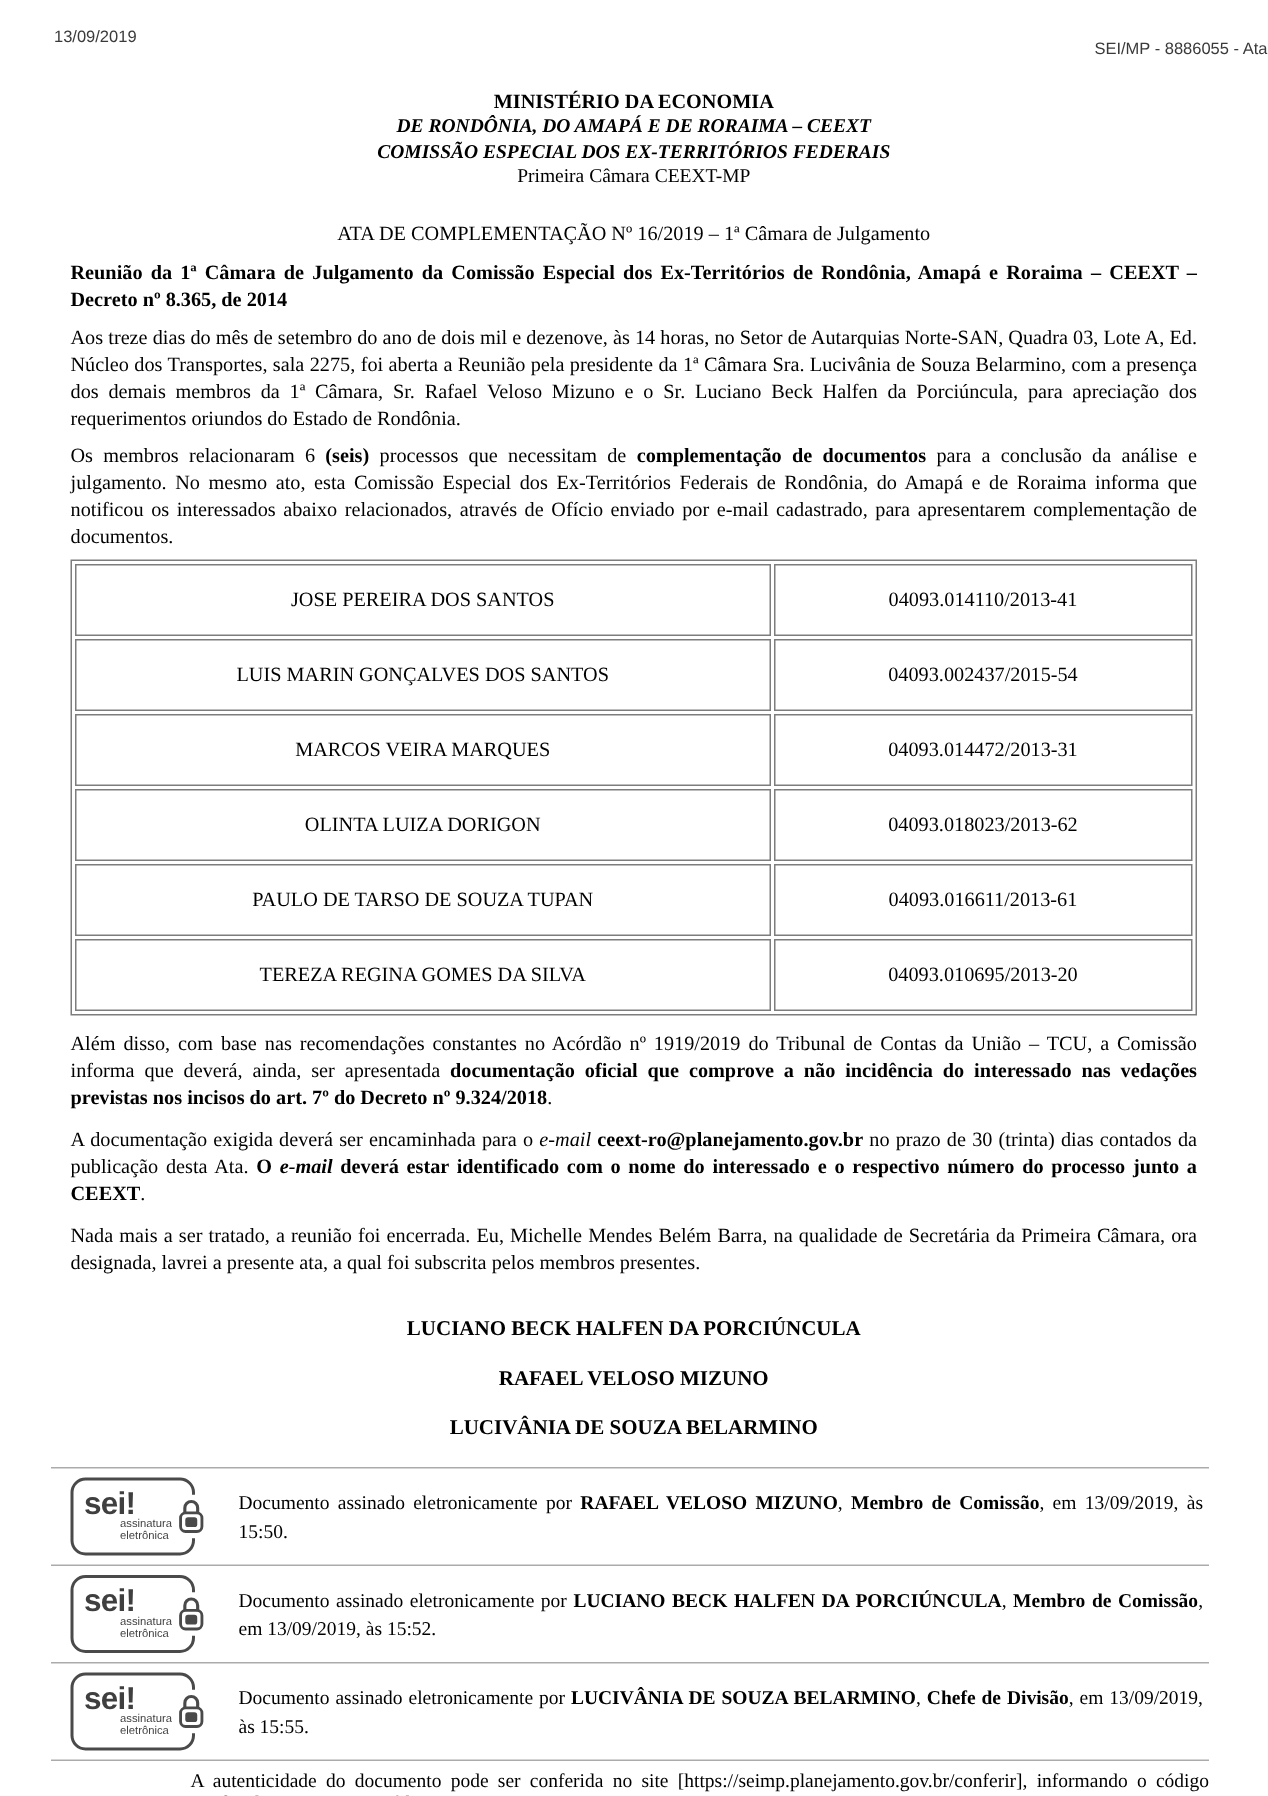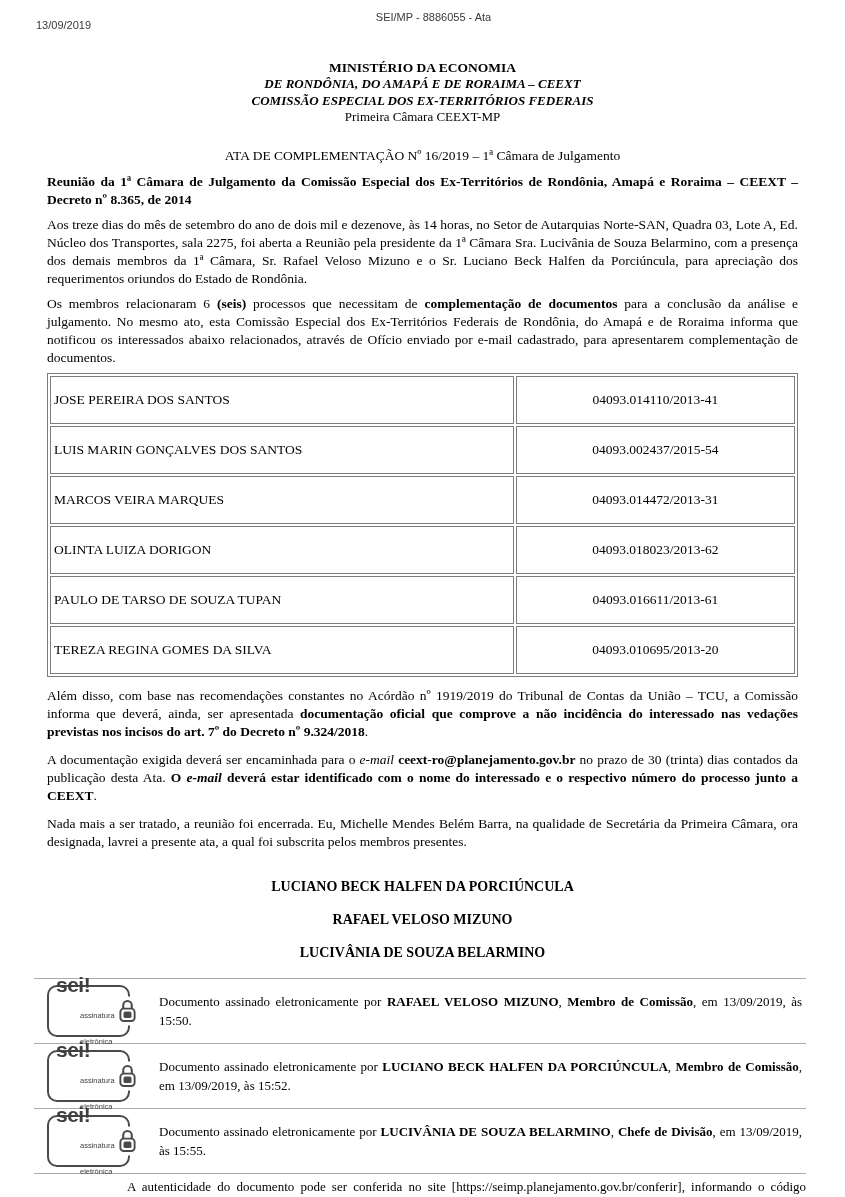--- a/index.html
+++ b/index.html
@@ -7,21 +7,21 @@
     width:845px; height:1197px;
     background:#ffffff;
     font-family:"Liberation Serif", serif;
     color:#000;
     overflow:hidden;
     position:relative;
   }
   .hf { font-family:"Liberation Sans", sans-serif; font-size:11px; color:#3a3a3a; }
   .print-header { position:relative; height:33px; }
   .print-date { position:absolute; left:36px; top:19px; }
-  .print-doc-title { position:absolute; left:0; right:0; top:11px; text-align:center;padding-left:22px; }
+  .print-doc-title { position:absolute; left:0; right:0; top:27px; text-align:right;padding-left:22px; }
 
   .doc { margin:0 47px; font-size:13.5px; line-height:18px; text-align:justify; }
 
   .doc-header { text-align:center; margin-top:26px; line-height:16.5px; font-size:13px; }
   .ministry { font-weight:bold; font-size:13.5px; line-height:17px; }
   .commission { font-weight:bold; font-style:italic; }
   .chamber { font-weight:normal; }
 
   .ata-title { text-align:center; margin-top:20px; font-size:13.5px; line-height:19px; }
 
@@ -33,40 +33,40 @@
   table.proc {
     width:100%; margin-top:6px;
     border-collapse:separate; border-spacing:2px;
     border:1px solid #7d7d7d;
   }
   table.proc td {
     border:1px solid #7d7d7d;
     height:44px; vertical-align:middle;
     font-size:13.5px; line-height:16px;
   }
-  td.col-name { width:62.4%; padding:1px 3px; text-align:left; }
+  td.col-name { width:62.4%; padding:1px 3px; text-align:center; }
   td.col-proc { text-align:center; padding:1px 18px; }
 
   .signers { margin-top:28px; text-align:center; }
   .signer { font-weight:bold; font-size:14px; line-height:15px; margin-bottom:18px; text-align:center; }
 
   .sig-section { margin:8px -8px 0 -13px; }
   .sig-row { border-top:1px solid #ababab; padding:6px 0 6px 13px; display:flex; align-items:center; }
 
   .seal {
     flex:0 0 auto; box-sizing:border-box;
     width:83px; height:52px;
     border:2px solid #4a4a4a; border-radius:10px;
     position:relative;
     font-family:"Liberation Sans", sans-serif; color:#3f3f3f;
     display:flex; flex-direction:column; justify-content:center;
     padding-left:7px;
   }
   .seal-brand { font-weight:bold; font-size:21px; line-height:18px; letter-spacing:-0.5px; }
-  .seal-caption { font-size:7.5px; line-height:8px; margin-top:18px;padding-left:24px; }
+  .seal-caption { font-size:7.5px; line-height:8px; margin-top:0;padding-left:24px; }
   .seal-lock {
     position:absolute; right:-10px; top:50%; transform:translateY(-50%);
     background:#fff; padding:2px 1px; line-height:0;
   }
   .sig-text { margin-left:29px; flex:1; font-size:13px; line-height:19px; text-align:justify; padding-right:4px; }
 
   .verify {
     border-top:1px solid #ababab; border-bottom:1px solid #ababab;
     padding:5px 0 4px 13px;
   }

